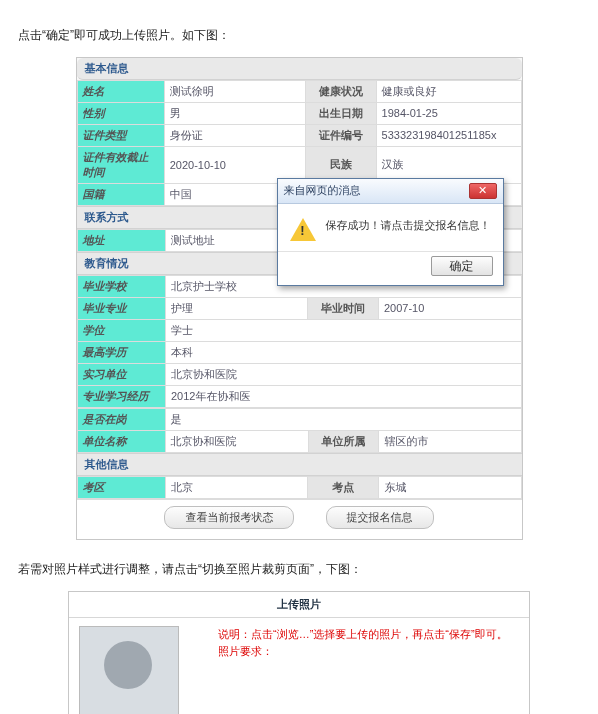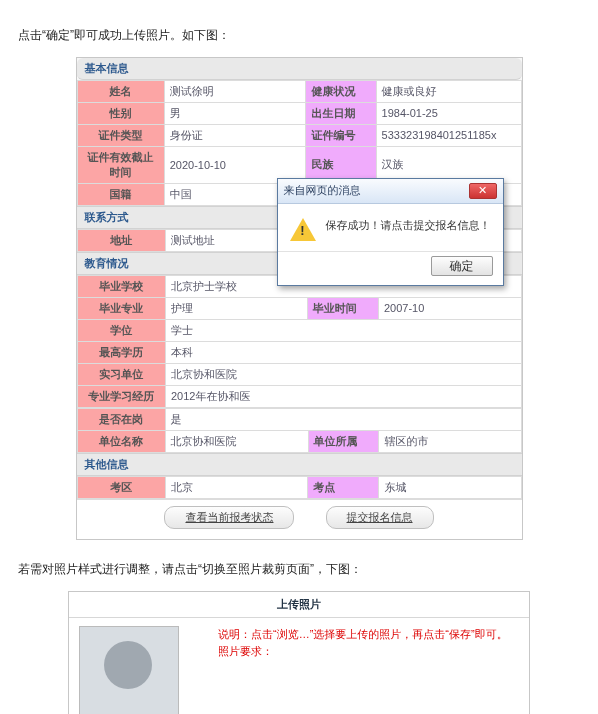--- a/index.html
+++ b/index.html
@@ -43,29 +43,30 @@
     background: #fff;
   }
   table.info td {
     border: 1px solid #dcdcdc;
     padding: 3px 5px;
     height: 14px;
     vertical-align: middle;
   }
   td.lab {
     width: 80px;
-    text-align: center;
-    background: #fca5a5;
+    text-align: left;
+    background: #5eead4;
     color: #555;
     font-weight: bold;
+    font-style: italic;
   }
   td.lab2 {
     width: 62px;
-    text-align: left;
-    background: #f0abfc;
+    text-align: center;
+    background: #e5e5e5;
     color: #555;
     font-weight: bold;
   }
   td.val { width: 135px; color: #556; overflow: hidden; white-space: nowrap; }
   td.valw { color: #556; }
 
   .btn-row {
     background: #fff;
     text-align: center;
     padding: 6px 0 10px 0;
@@ -74,21 +75,20 @@
   .std-btn {
     display: inline-block;
     border: 1px solid #bfbfbf;
     background: linear-gradient(#fdfdfd, #e7e7e7);
     border-radius: 10px;
     padding: 3px 20px;
     margin: 0 14px;
     font-size: 11px;
     color: #444;
     cursor: pointer;
-    text-decoration: underline;
   }
 
   
   .dialog {
     position: absolute;
     left: 200px;
     top: 120px;
     width: 225px;
     border: 1px solid #5a7aa0;
     box-shadow: 2px 3px 6px rgba(0,0,0,.35);

